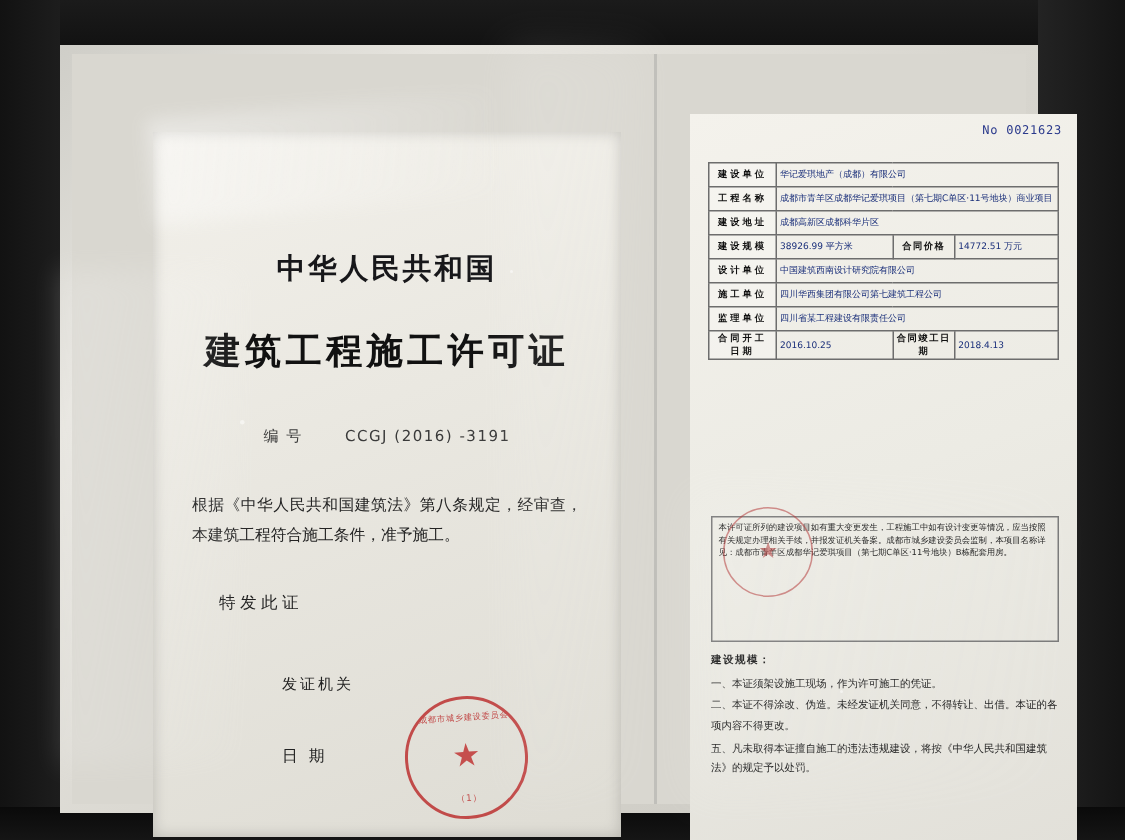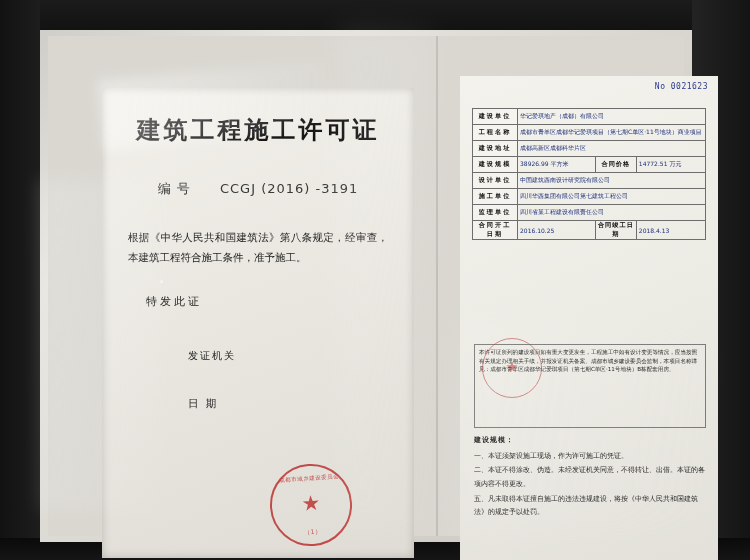--- a/index.html
+++ b/index.html
@@ -94,21 +94,21 @@
     text-align: center;
     margin-top: 26px;
     font-size: 24px;
     letter-spacing: 3px;
     font-weight: 700;
     color: #111;
   }
   .cert-left .numline {
     margin-top: 34px;
     text-align: center;
-    font-size: 13px;
+    font-size: 10px;
     color: #3a3a3a;
     letter-spacing: 1px;
   }
   .cert-left .numline .lbl { margin-right: 24px; }
   .cert-left .body {
     margin: 30px 26px 0 26px;
     font-size: 10.5px;
     line-height: 1.9;
     color: #242424;
     text-align: justify;
@@ -261,20 +261,21 @@
   <div class="wall-top"></div>
   <div class="wall-left"></div>
   <div class="wall-right"></div>
   <div class="wall-bottom"></div>
 
   <div class="board">
     <div class="board-inner"></div>
     <div class="seam"></div>
 
     <div class="cert-left">
+      <div class="title1">中华人民共和国</div>
       <div class="title2">建筑工程施工许可证</div>
       <div class="numline">
         <span class="lbl">编  号</span>
         <span>CCGJ (2016) -3191</span>
       </div>
       <div class="body">根据《中华人民共和国建筑法》第八条规定，经审查，本建筑工程符合施工条件，准予施工。</div>
       <div class="issue">特发此证</div>
       <div class="signline">发证机关</div>
       <div class="dateline">日  期</div>
 

